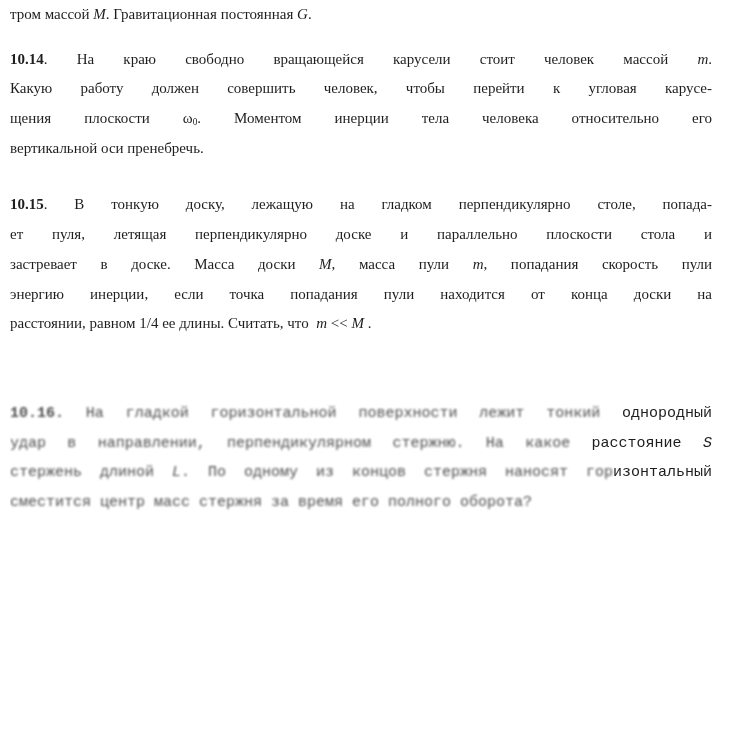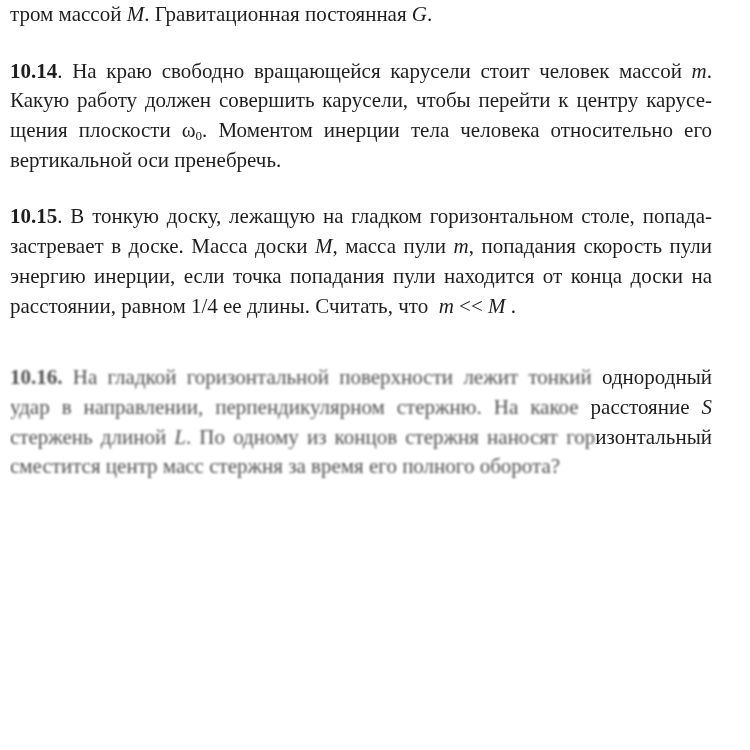--- a/index.html
+++ b/index.html
@@ -14,21 +14,21 @@
     font-family: "Liberation Serif", serif;
     color: #1e1e1e;
   }
   #doc {
     box-sizing: border-box;
     width: 750px;
     padding: 0 38px 0 10px;
   }
   .paragraph { margin: 0; }
   .line {
-    font-size: 21px;
+    font-size: 15px;
     line-height: 29.7px;
     height: 29.7px;
     overflow: hidden;
     text-align: justify;
     text-align-last: justify;
     text-justify: inter-word;
     white-space: normal;
   }
   .line.last {
     text-align: left;
@@ -46,31 +46,32 @@
     color: #4f4f4f;
   }
 </style>
 </head>
 <body>
 
 <div id="doc">
     <div class="paragraph" style="margin-top: 0px;">
       <div class="line last"><span>тром массой </span><span class="i">M</span><span>. Гравитационная постоянная </span><span class="i">G</span><span>.</span></div>
     </div>
-    <div class="paragraph" style="margin-top: 27px;">
+    <div class="paragraph" style="margin-top: 15px;">
       <div class="line"><span class="b">10.14</span><span>. На краю свободно вращающейся карусели стоит человек массой </span><span class="i">m</span><span>.</span></div>
-      <div class="line"><span>Какую работу должен совершить карусели, чтобы перейти к центру карусе-</span></div>
+      <div class="line"><span>Какую работу должен совершить человек, чтобы перейти к угловая карусе-</span></div>
       <div class="line"><span>щения плоскости ω</span><span class="sub">0</span><span>. Моментом инерции тела человека относительно его</span></div>
       <div class="line last"><span>вертикальной оси пренебречь.</span></div>
     </div>
     <div class="paragraph" style="margin-top: 27px;">
-      <div class="line"><span class="b">10.15</span><span>. В тонкую доску, лежащую на гладком горизонтальном столе, попада-</span></div>
+      <div class="line"><span class="b">10.15</span><span>. В тонкую доску, лежащую на гладком перпендикулярно столе, попада-</span></div>
+      <div class="line"><span>ет пуля, летящая перпендикулярно доске и параллельно плоскости стола и</span></div>
       <div class="line"><span>застревает в доске. Масса доски </span><span class="i">M</span><span>, масса пули </span><span class="i">m</span><span>, попадания скорость пули</span></div>
       <div class="line"><span>энергию инерции, если точка попадания пули находится от конца доски на</span></div>
       <div class="line last"><span>расстоянии, равном 1/4 ее длины. Считать, что&nbsp; </span><span class="i">m</span><span> &lt;&lt; </span><span class="i">M</span><span> .</span></div>
     </div>
-    <div class="paragraph" style="margin-top: 42px;">
+    <div class="paragraph" style="margin-top: 60px; font-family: Liberation Mono, monospace;">
       <div class="line"><span class="b blur">10.16.</span><span class="blur"> На гладкой горизонтальной поверхности лежит тонкий </span><span>однородный</span></div>
       <div class="line"><span class="blur">удар в направлении, перпендикулярном стержню. На какое </span><span>расстояние </span><span class="i">S</span></div>
       <div class="line"><span class="blur">стержень длиной </span><span class="i blur">L</span><span class="blur">. По одному из концов стержня наносят гор</span><span>изонтальный</span></div>
       <div class="line last"><span class="blur">сместится центр масс стержня за время его полного оборота?</span></div>
     </div>
   </div>
 
 </body></html>

